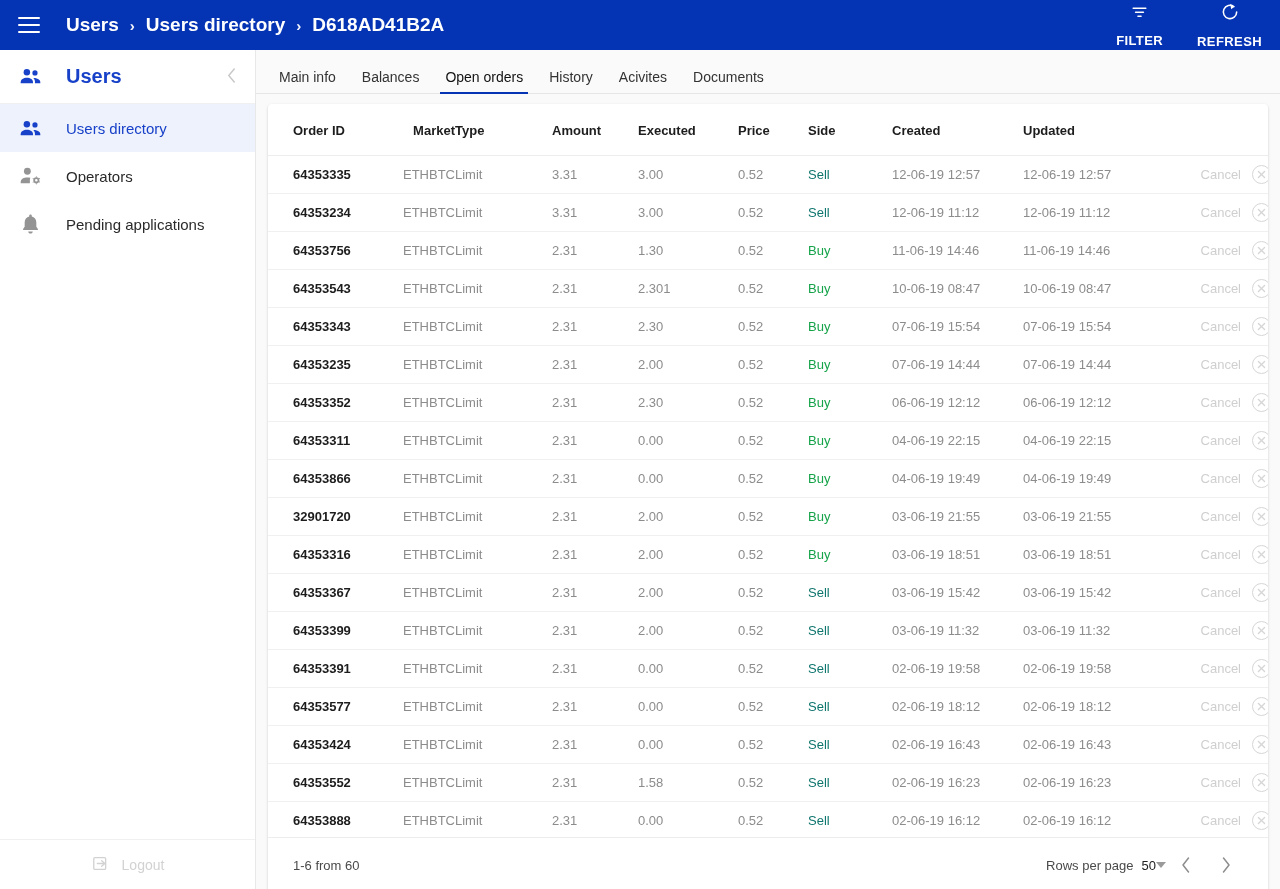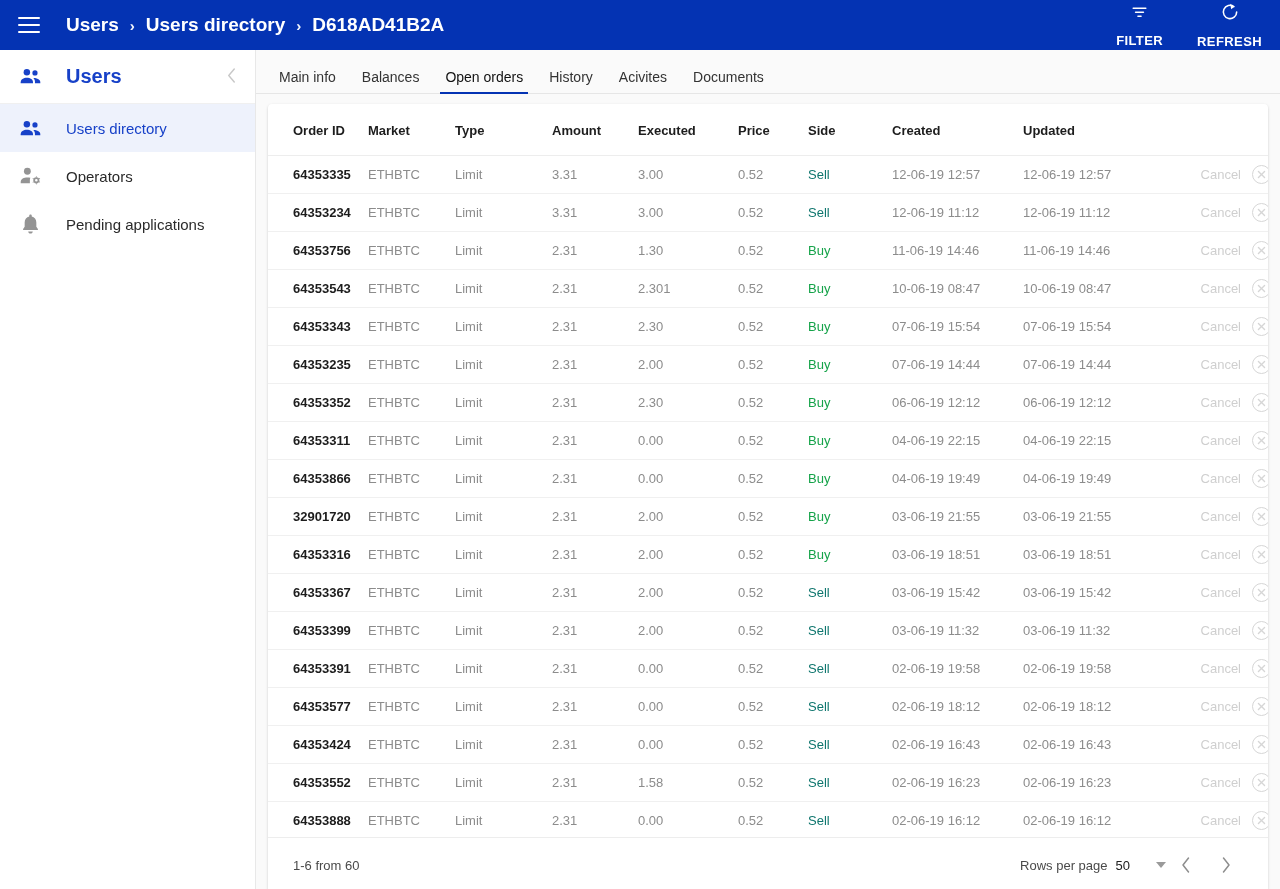--- a/index.html
+++ b/index.html
@@ -82,21 +82,21 @@
   }
   tbody td {
     font-size: 13px; color: #8c8c8c; padding: 9px 0; border-bottom: 1px solid #f0f0f0;
     white-space: nowrap; height: 34px;
   }
   tbody tr:last-child td { border-bottom: 1px solid #ededed; }
   td.order-id { color: #1d1d1d; font-weight: bold; }
   td.side-buy { color: #16a34a; }
   td.side-sell { color: #0f766e; }
   .c-oid   { width: 100px; padding-left: 25px !important; }
-  .c-mkt   { width: 87px; }
+  .c-mkt   { width: 87px; text-align: right; }
   .c-type  { width: 97px; }
   .c-amt   { width: 86px; }
   .c-exe   { width: 100px; }
   .c-prc   { width: 70px; }
   .c-side  { width: 84px; }
   .c-crt   { width: 131px; }
   .c-upd   { width: 140px; }
   .c-act   { width: 130px; }
   thead th.c-oid { padding-left: 25px; }
   .cancel-cell { display: flex; align-items: center; justify-content: flex-end; gap: 11px; padding-right: 22px; }
@@ -109,21 +109,21 @@
 
   .table-scroll { flex: 1; overflow: hidden; }
 
   .footer {
     height: 55px; border-top: 1px solid #ededed; display: flex; align-items: center;
     padding: 0 22px 0 25px; flex: none;
   }
   .range { font-size: 13px; color: #4a4a4a; }
   .foot-right { margin-left: auto; display: flex; align-items: center; }
   .rpp-label { font-size: 13px; color: #4a4a4a; margin-right: 8px; }
-  .rpp-select { display: flex; align-items: center; gap: 26px; cursor: pointer; font-size: 13px; color: #222; }
+  .rpp-select { display: flex; align-items: center; gap: 0; cursor: pointer; font-size: 13px; color: #222; }
   .caret-down { width: 0; height: 0; border-left: 5px solid transparent; border-right: 5px solid transparent; border-top: 6px solid #9a9a9a; }
   .pg-btn { width: 40px; height: 40px; display: flex; align-items: center; justify-content: center; cursor: pointer; color: #8e8e8e; }
   .pg-btn:first-of-type { margin-left: 36px; }
 </style>
 </head>
 <body>
 
 <div class="app">
 
   <div class="topbar">
@@ -207,20 +207,32 @@
     <div class="sb-item">
       <span class="sb-ico">
         <svg width="25" height="25" viewBox="0 0 24 24" fill="#949494">
           <path d="M12 2.4c-.7 0-1.2.5-1.2 1.2v.7C8.2 4.9 6.4 7.2 6.4 10v4.1l-1.5 2.1v1.1h14.2v-1.1l-1.5-2.1V10c0-2.8-1.8-5.1-4.4-5.7v-.7c0-.7-.5-1.2-1.2-1.2z"></path>
           <path d="M9.8 18.6h4.4c0 1.2-1 2.1-2.2 2.1s-2.2-.9-2.2-2.1z"></path>
         </svg>
       </span>
       <span>Pending applications</span>
     </div>
 
+    <div class="sb-logout-wrap">
+      <div class="sb-logout">
+        <span>
+          <svg width="19" height="19" viewBox="0 0 24 24" fill="none" stroke="#d2d2d2" stroke-width="1.7" stroke-linecap="round" stroke-linejoin="round">
+            <rect x="3.5" y="4.5" width="15" height="15" rx="1.5"></rect>
+            <line x1="8" y1="12" x2="17" y2="12"></line>
+            <polyline points="13.5,8.4 17.3,12 13.5,15.6"></polyline>
+          </svg>
+        </span>
+        <span>Logout</span>
+      </div>
+    </div>
   </div>
 
   <div class="content">
 
     <div class="tabs">
       <div class="tab">Main info</div>
       <div class="tab">Balances</div>
       <div class="tab active">Open orders</div>
       <div class="tab">History</div>
       <div class="tab">Acivites</div>

